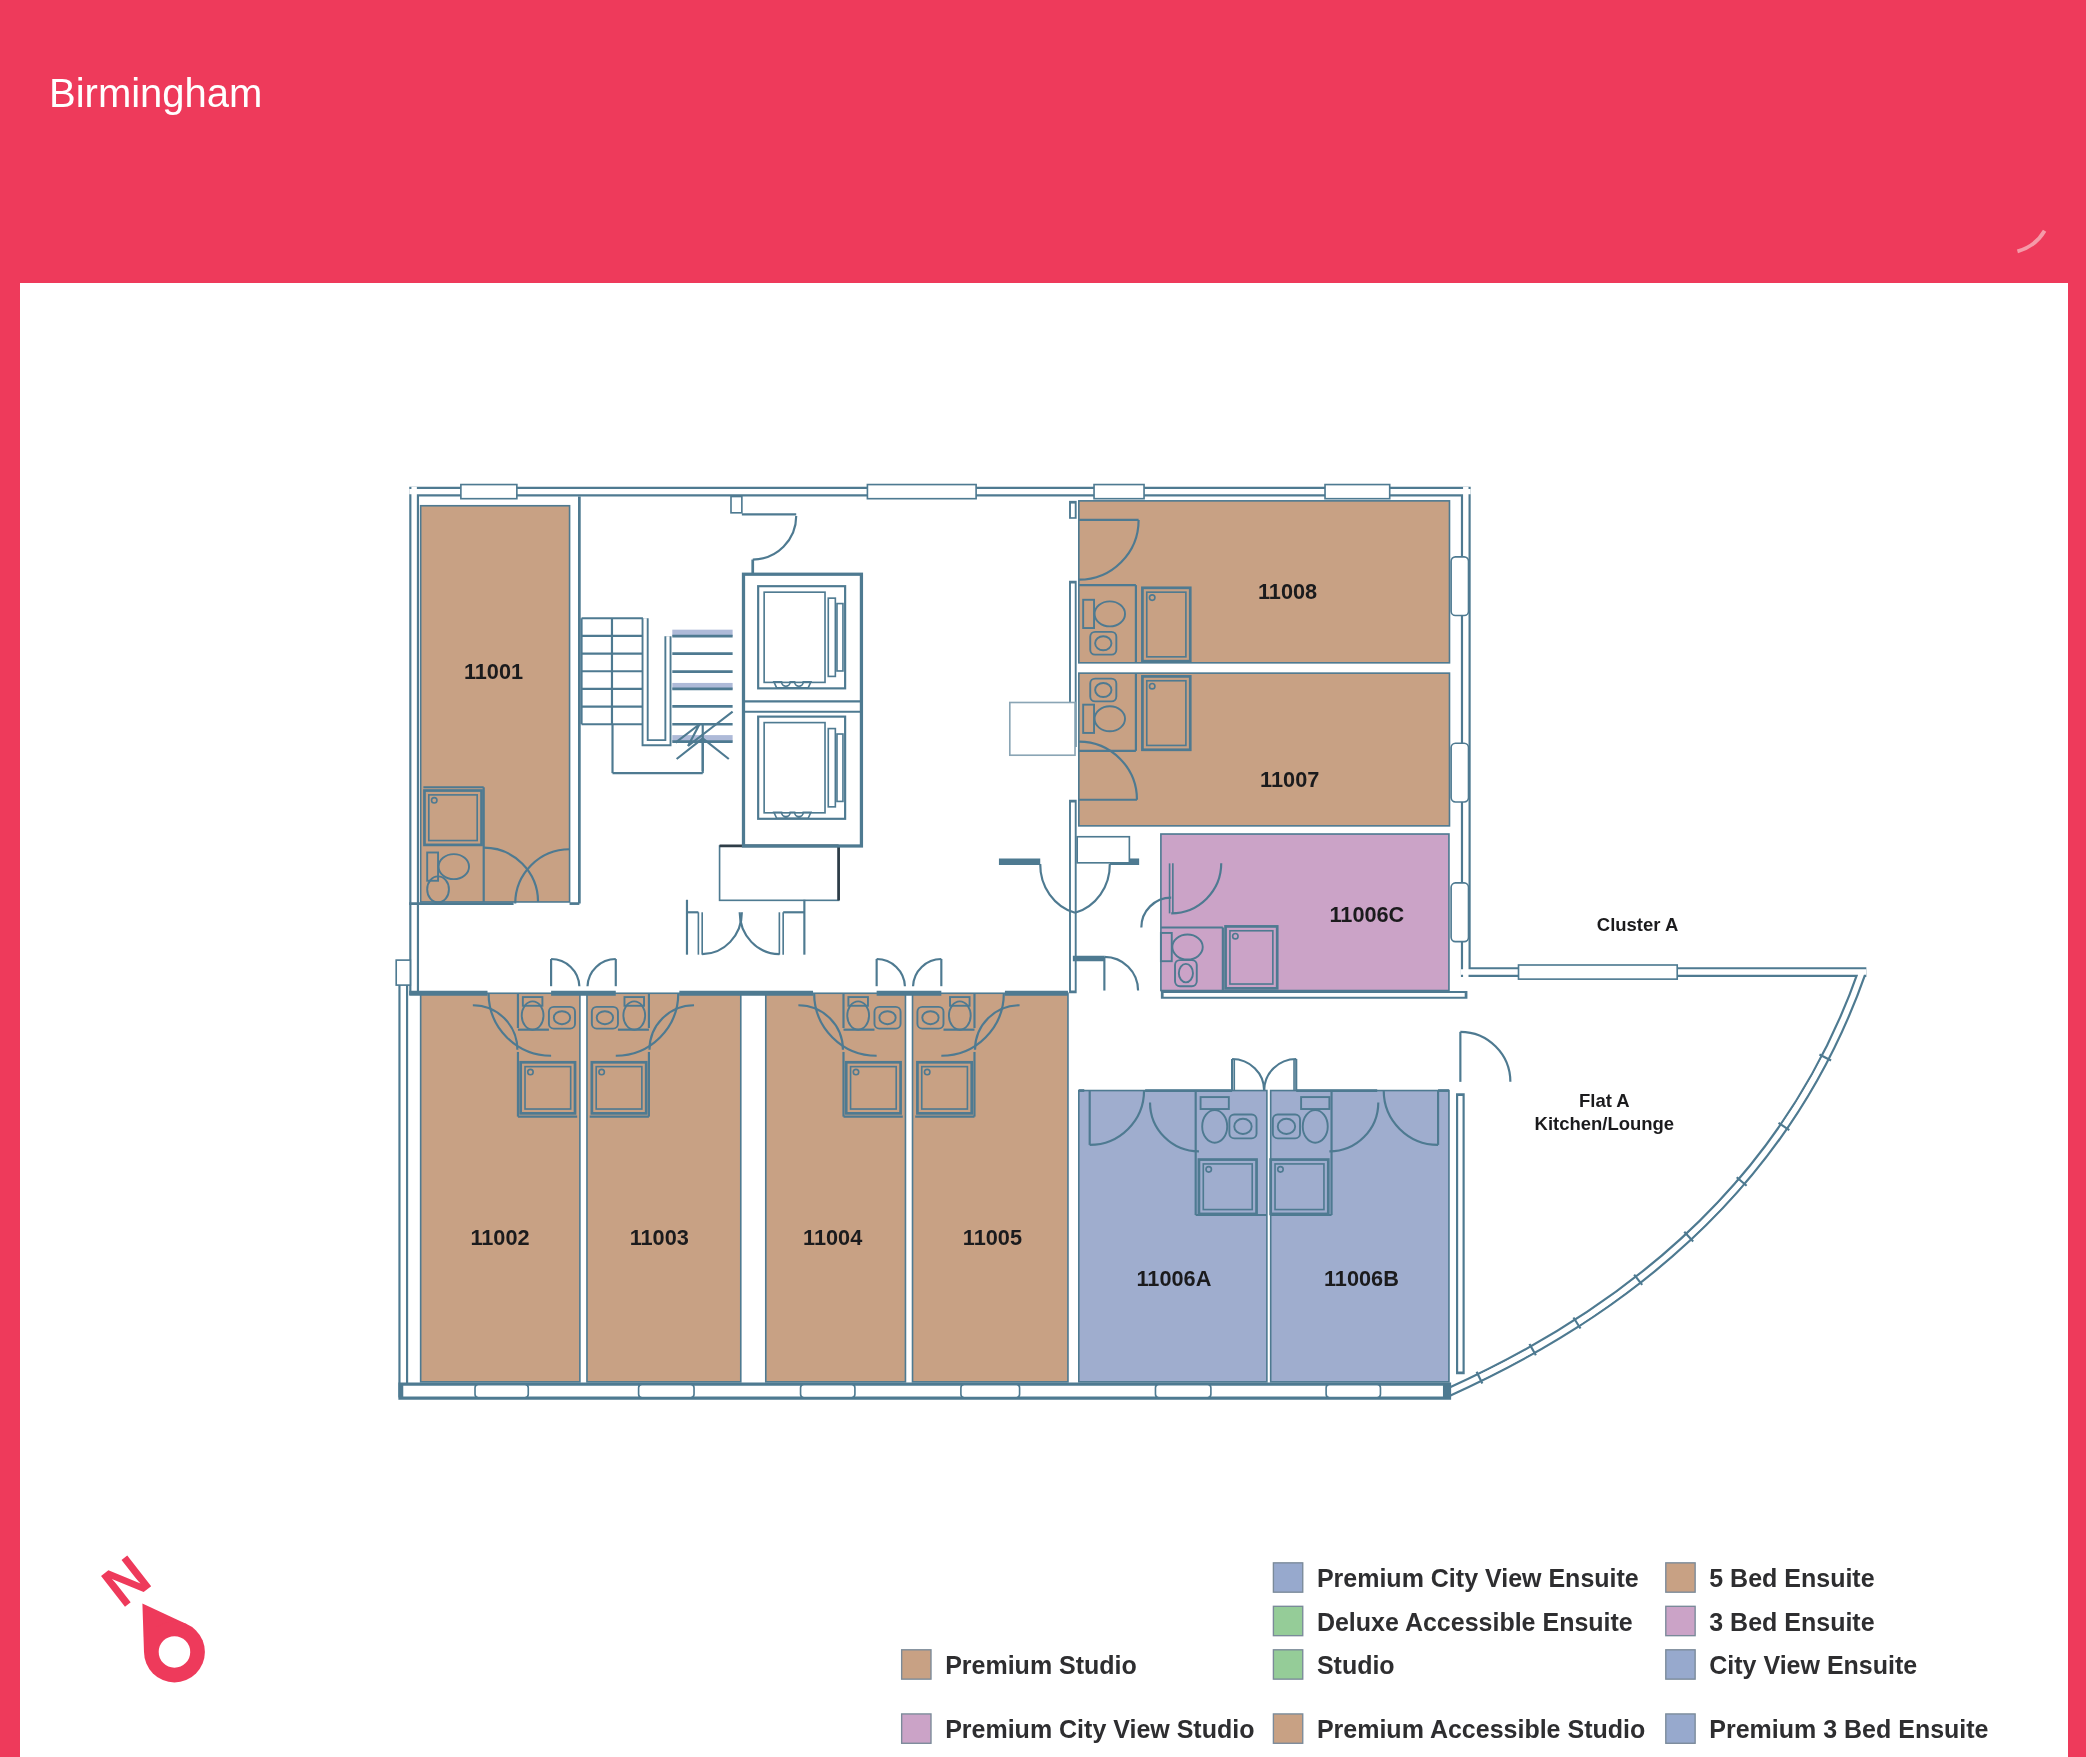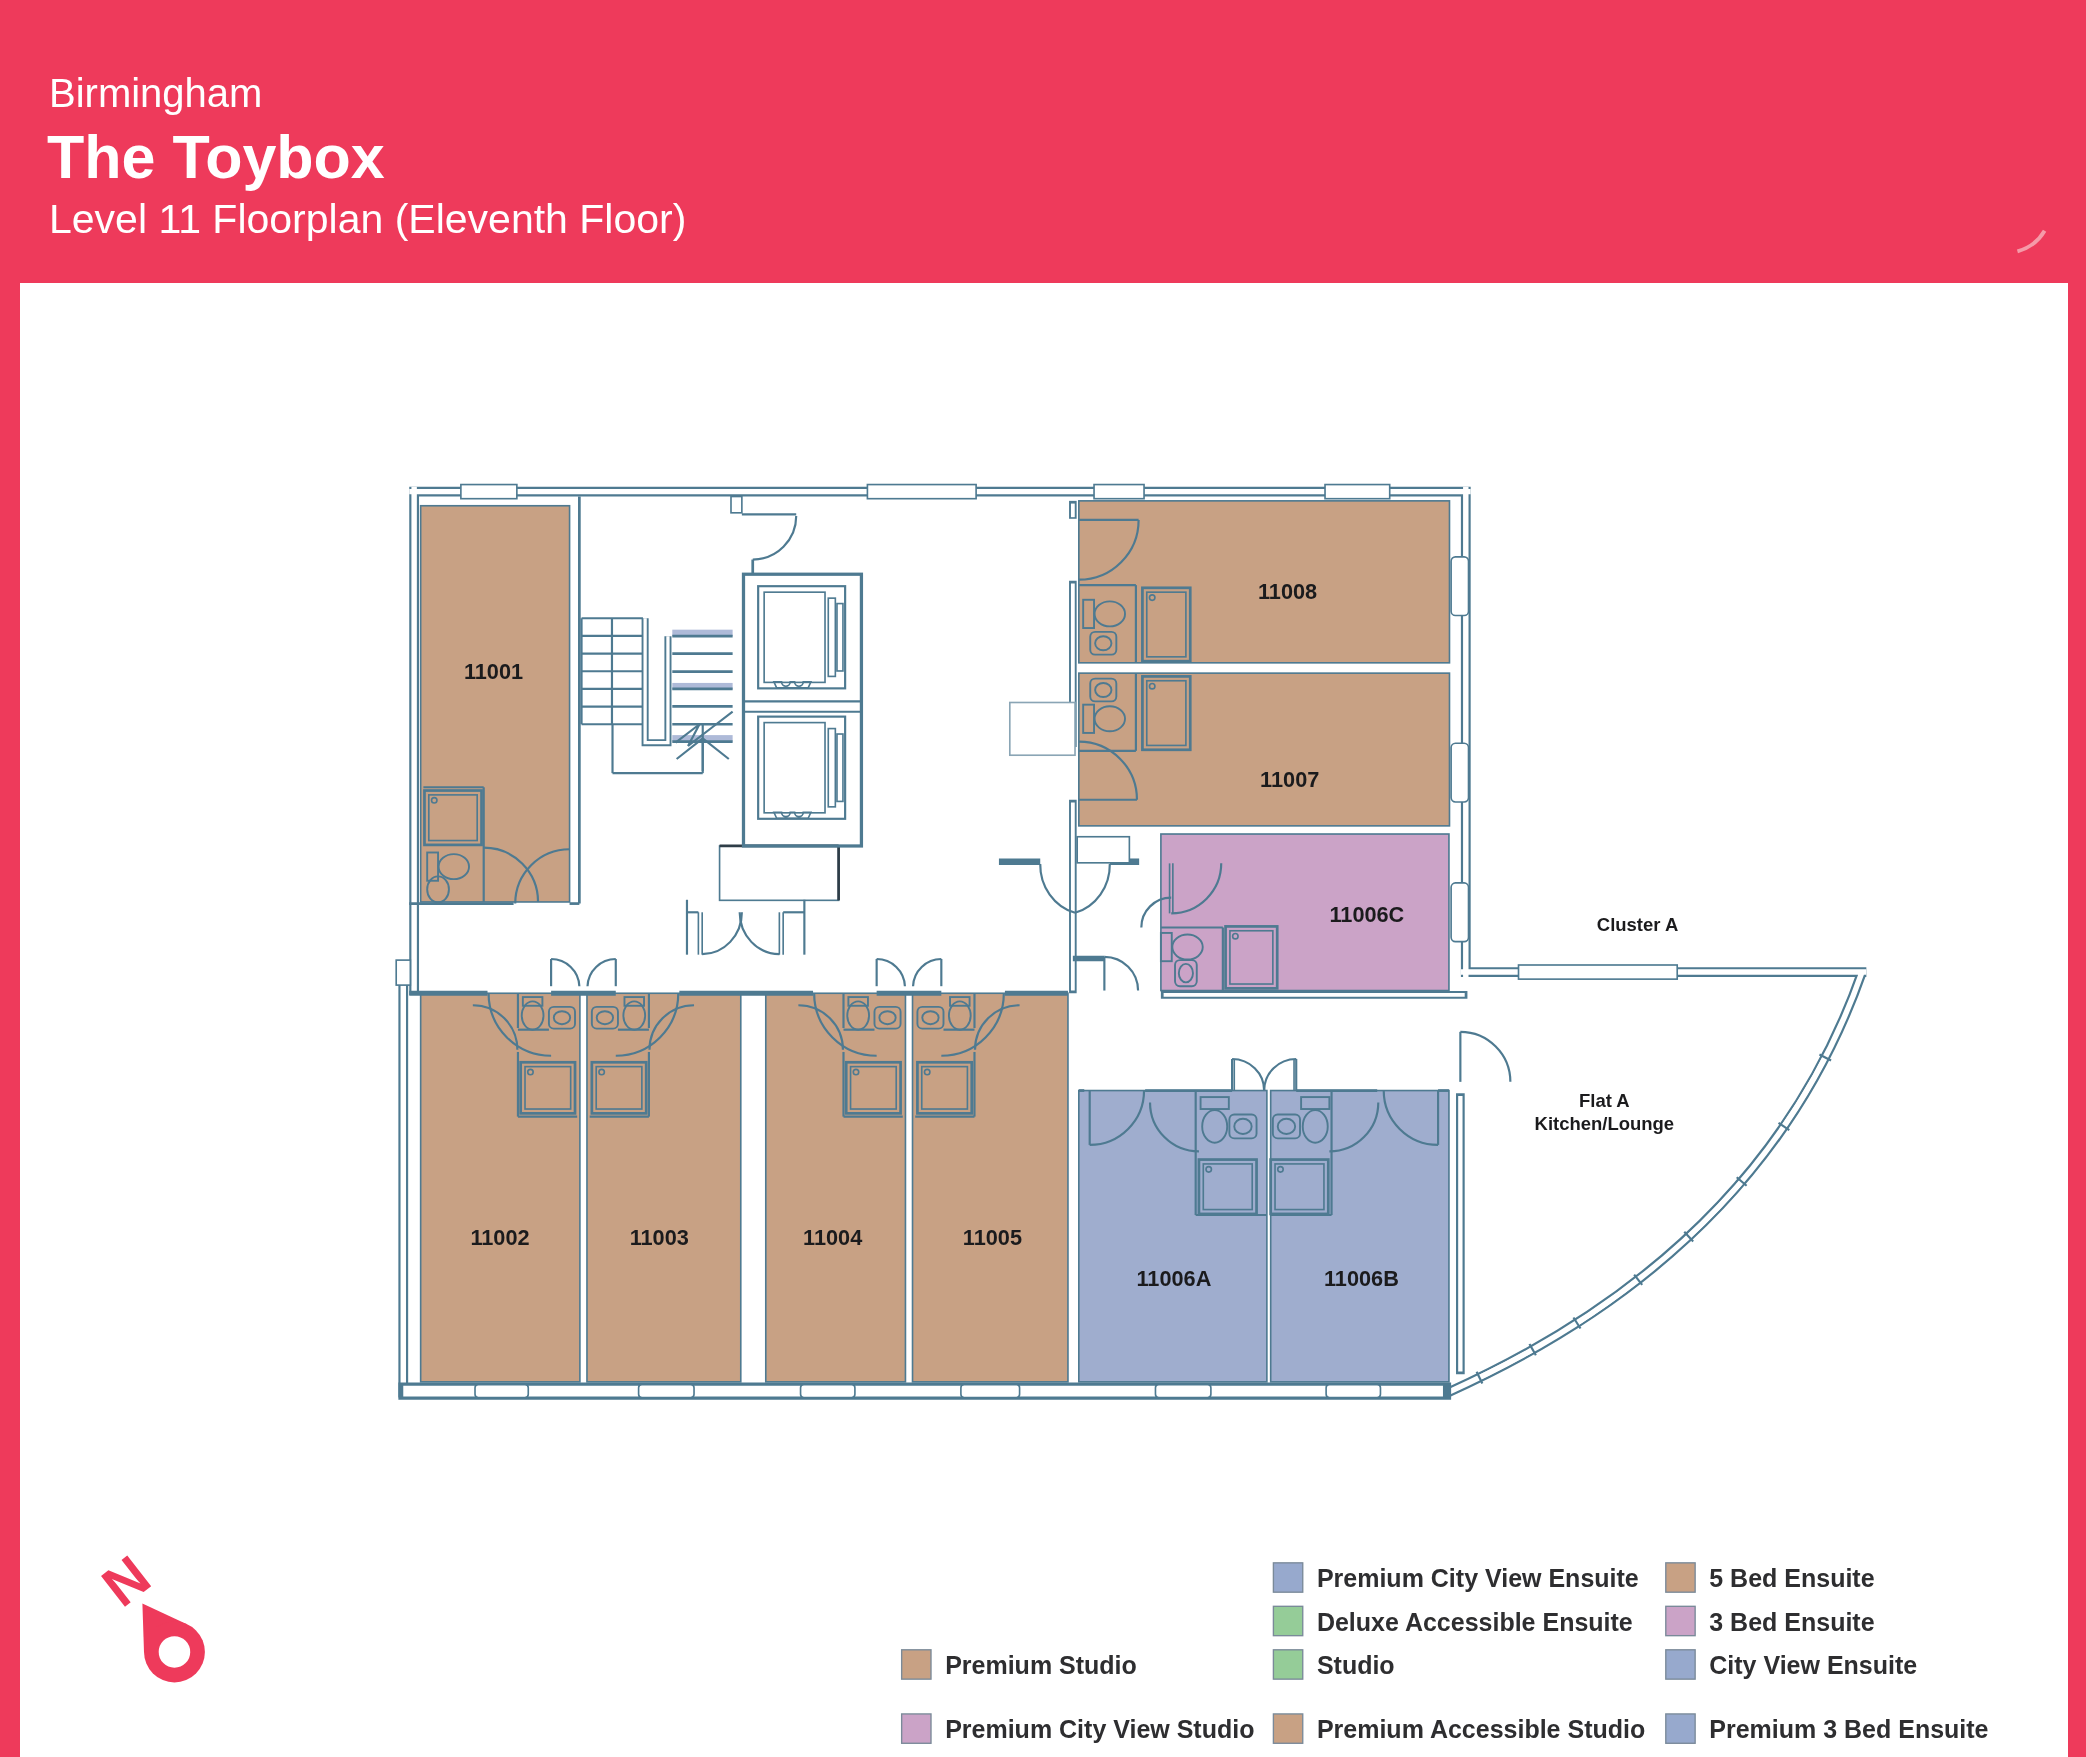--- a/index.html
+++ b/index.html
@@ -11,23 +11,21 @@
 svg{position:absolute;left:0;top:0;}
 </style>
 </head>
 <body>
 <div id="page">
 
 <div id="white"></div>
 
 <div class="h1">Birmingham</div>
 
-<div class="h2">The Toybox</div>
-
-<div class="h3">Level 11 Floorplan (Eleventh Floor)</div>
+
 <svg width="2087" height="1758" viewBox="0 0 3840 3234">
 
 <g>
         <rect x="774" y="864" width="274" height="729" fill="#c8a184" stroke="#4e7a91" stroke-width="3"></rect>
       </g>
 
 <g>
         <rect x="774" y="1761" width="293" height="715" fill="#c8a184" stroke="#4e7a91" stroke-width="3"></rect>
       </g>
 

